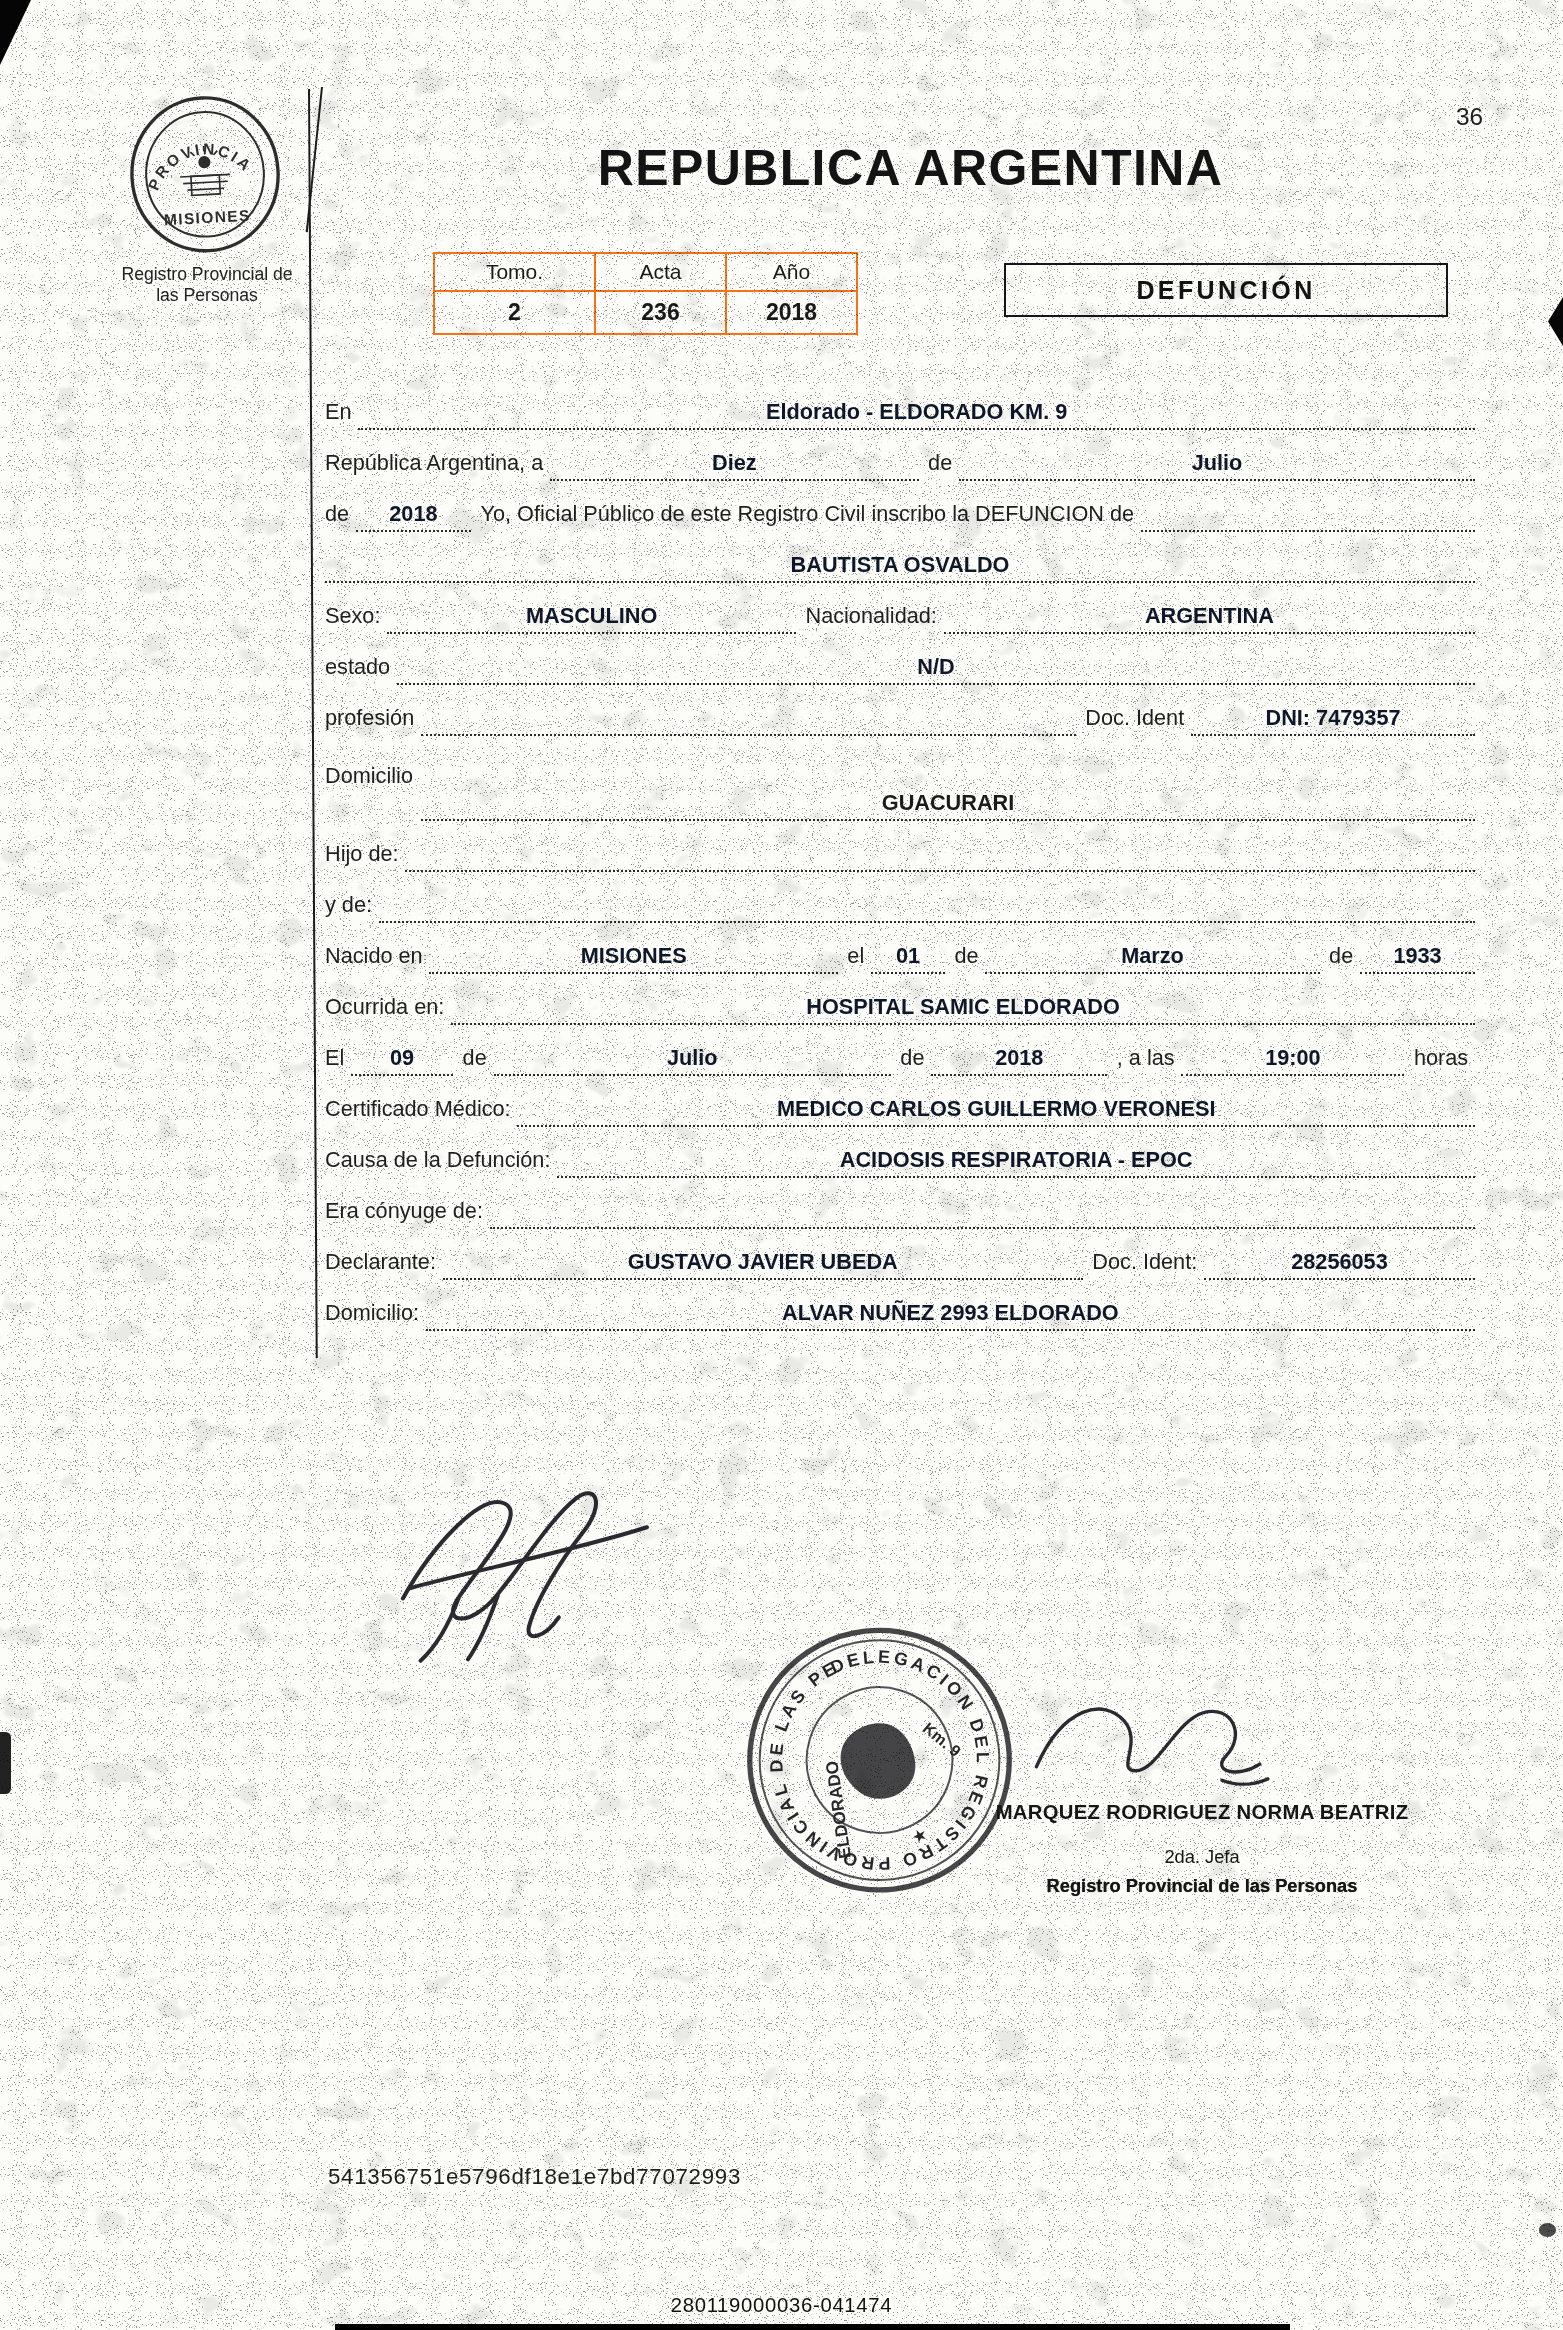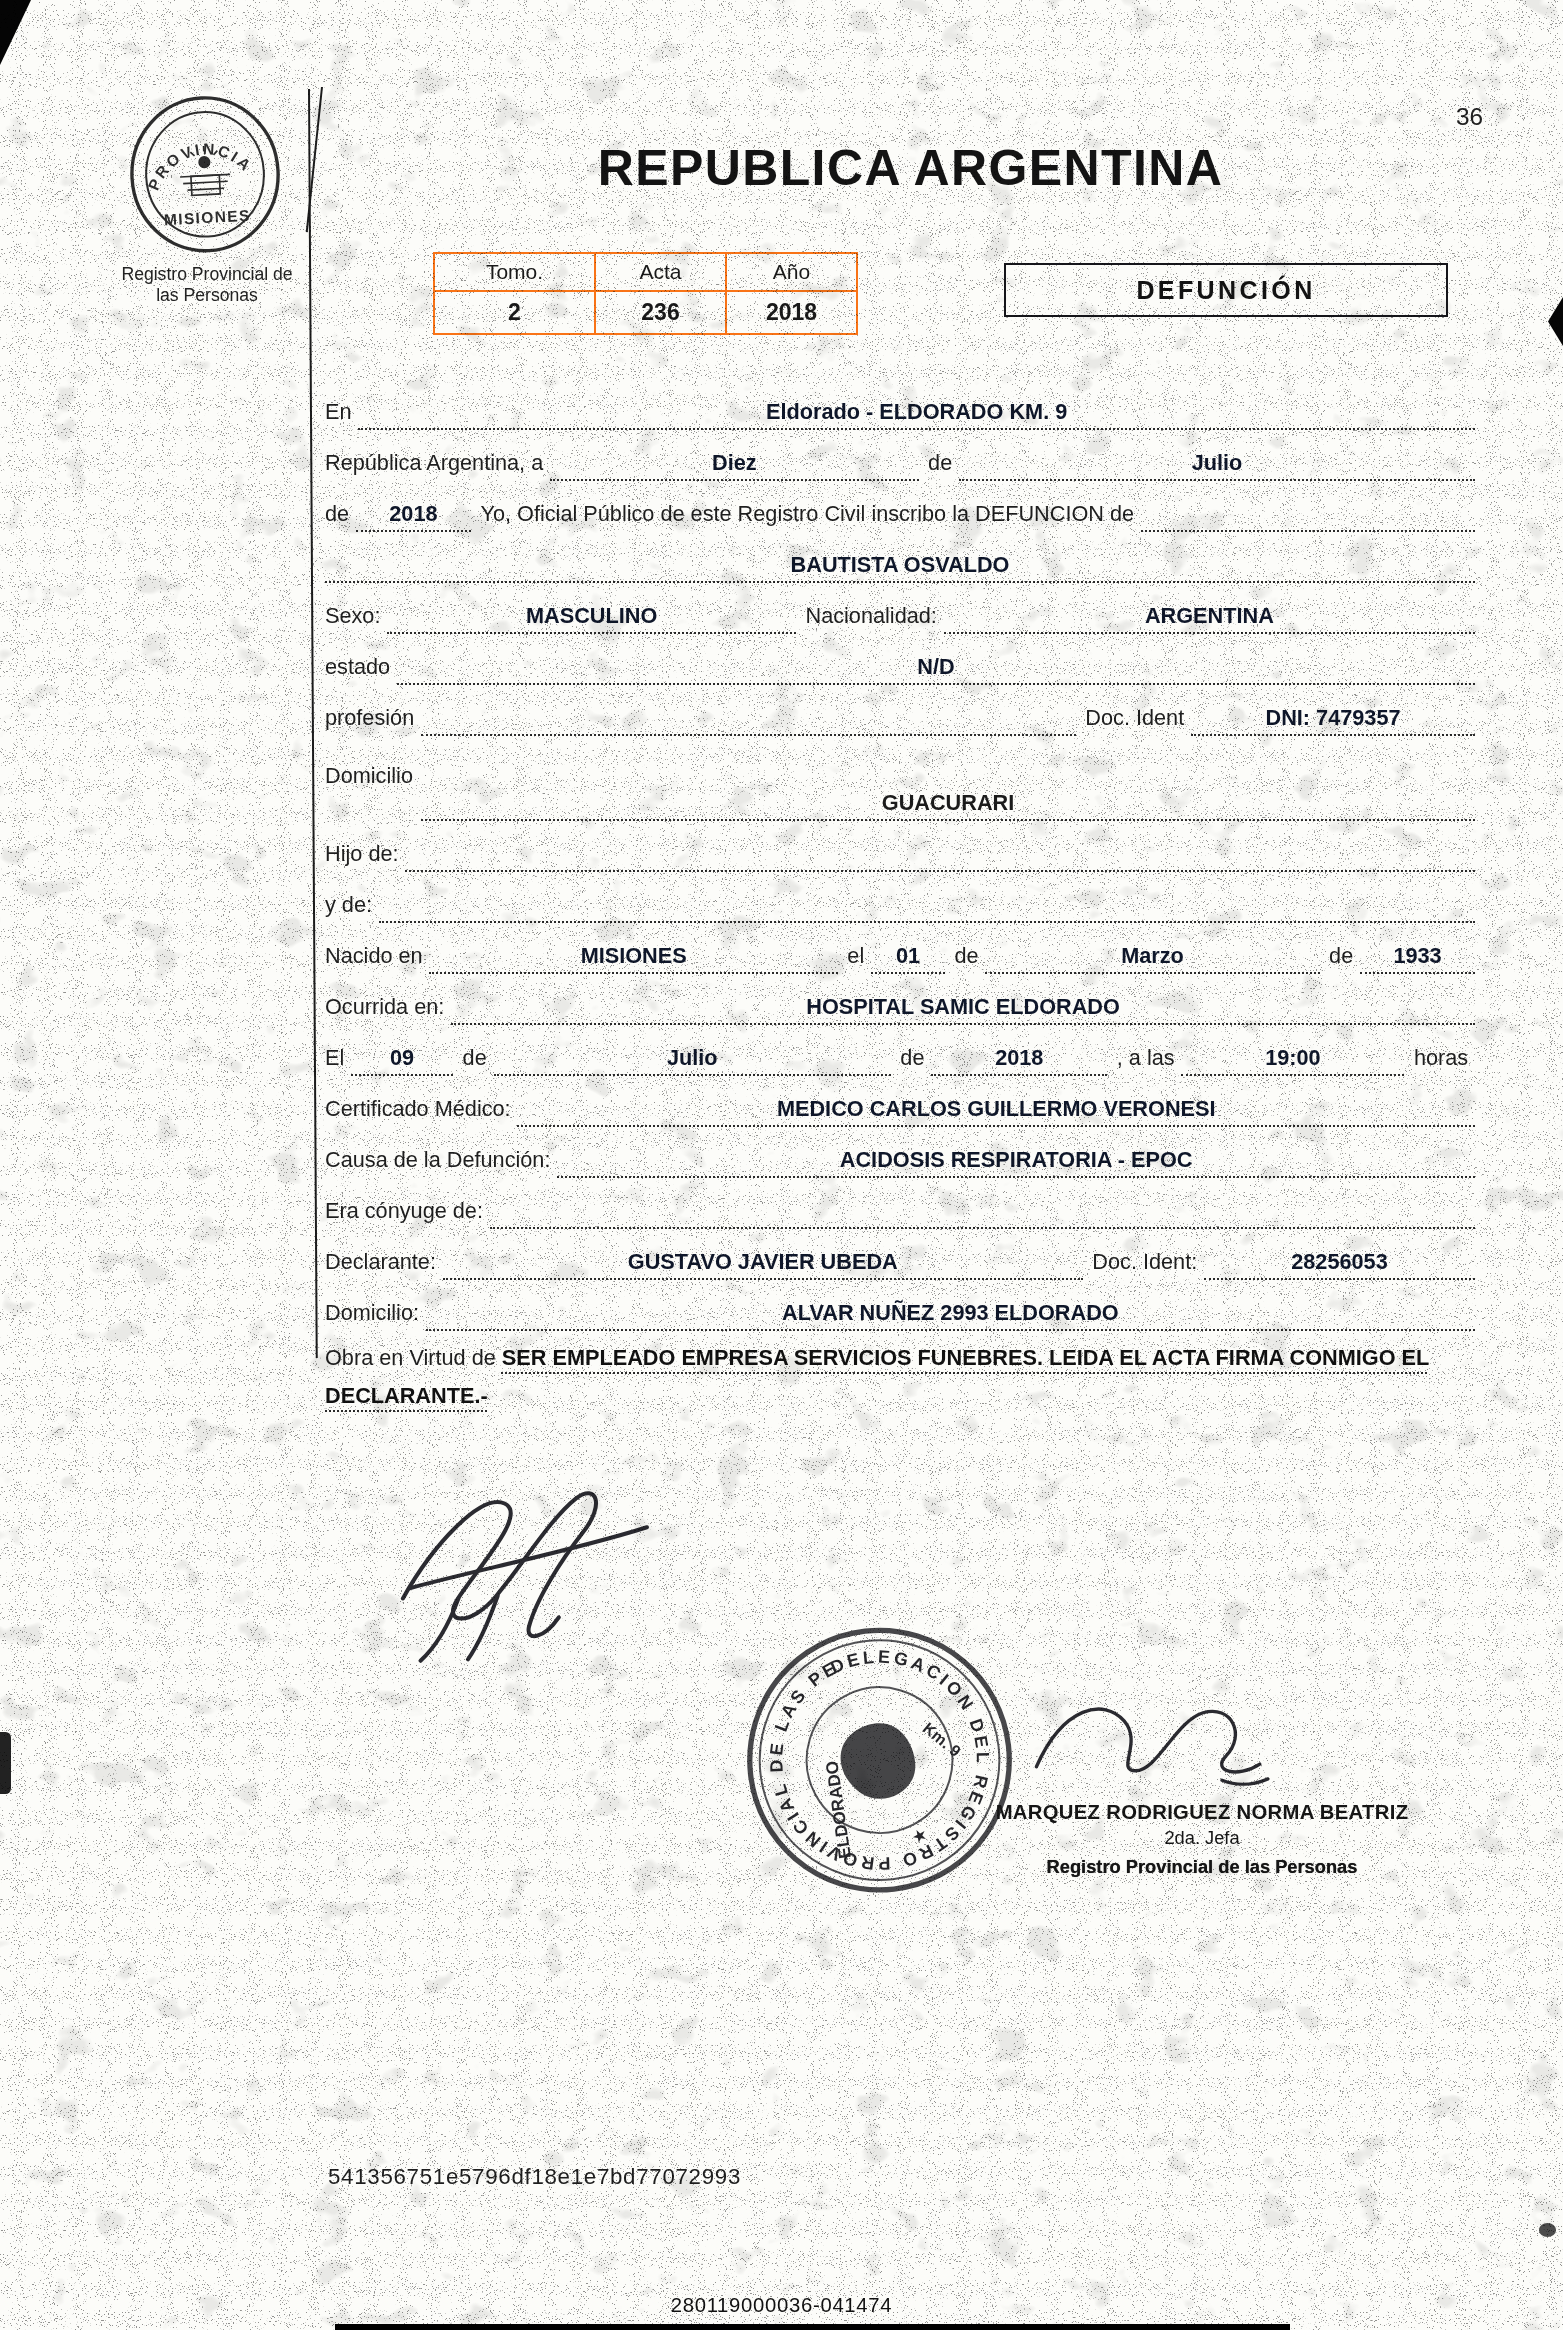--- a/index.html
+++ b/index.html
@@ -47,21 +47,21 @@
     padding-bottom:3.4px;height:39px;display:flex;align-items:flex-end;justify-content:center;}
   .obra{margin-top:8.1px;line-height:38px;color:#1f1f1f;}
   .obra-strong{font-weight:700;color:#111;
     text-decoration:underline dotted #2b2b2b;text-decoration-thickness:2px;text-underline-offset:6.8px;}
   
   .sig1{left:369px;top:1456px;}
   .stamp-wrap{left:741px;top:1621px;transform:rotate(-28deg);opacity:.92;}
   .sig2{left:1019px;top:1679px;}
   .signer{left:982px;top:1801px;width:440px;text-align:center;color:#161616;}
   .signer-name{font-size:20.3px;font-weight:700;letter-spacing:0.3px;}
-  .signer-title{font-size:18.3px;margin-top:3px;}
+  .signer-title{font-size:18.3px;margin-top:22px;}
   .signer-org{font-size:18.3px;font-weight:700;margin-top:6.8px;text-shadow:0 0 0.7px #333;}
   
   .hash-code{left:328px;top:2164px;font-size:22.3px;letter-spacing:0.7px;color:#1e1e1e;}
   .footer-code{left:0;top:2294px;width:100%;text-align:center;font-size:20.3px;
     letter-spacing:0.7px;color:#111;}
   .footer-bar{left:335px;top:2324px;width:955px;height:6.8px;background:#000;}
   
   .art-tl{left:0;top:0;width:31px;height:65px;background:#050505;
     clip-path:polygon(0 0,100% 0,0 100%);}
   .art-right{right:0;top:297px;width:15px;height:49px;background:#060606;
@@ -238,24 +238,20 @@
     <span class="val grow1">GUSTAVO JAVIER UBEDA</span>
     <span class="lbl mid">Doc. Ident:</span>
     <span class="val w400">28256053</span>
   </div>
 
   <div class="row">
     <span class="lbl">Domicilio:</span>
     <span class="val grow1">ALVAR NUÑEZ 2993 ELDORADO</span>
   </div>
 
-  <div class="obra">
-    <span>Obra en Virtud de</span>
-    <span class="obra-strong">SER EMPLEADO EMPRESA SERVICIOS FUNEBRES. LEIDA EL ACTA FIRMA CONMIGO EL DECLARANTE.-</span>
-  </div>
 
 </div>
 
 <div class="abs sig1">
   <svg width="305" height="217" viewBox="0 0 450 320">
     <g fill="none" stroke="#15151c" stroke-width="6" stroke-linecap="round" opacity=".9">
       <path d="M50,210 C95,130 165,55 200,70 C235,86 160,165 130,212 C108,248 150,252 188,206 C228,158 268,92 306,62 C336,40 348,72 316,112 C284,153 246,212 236,252 C231,274 258,270 280,238"></path>
       <path d="M132,210 C118,248 98,282 76,302"></path>
       <path d="M190,206 C176,246 160,280 146,300"></path>
       <path d="M60,195 C150,170 300,140 410,105"></path>

